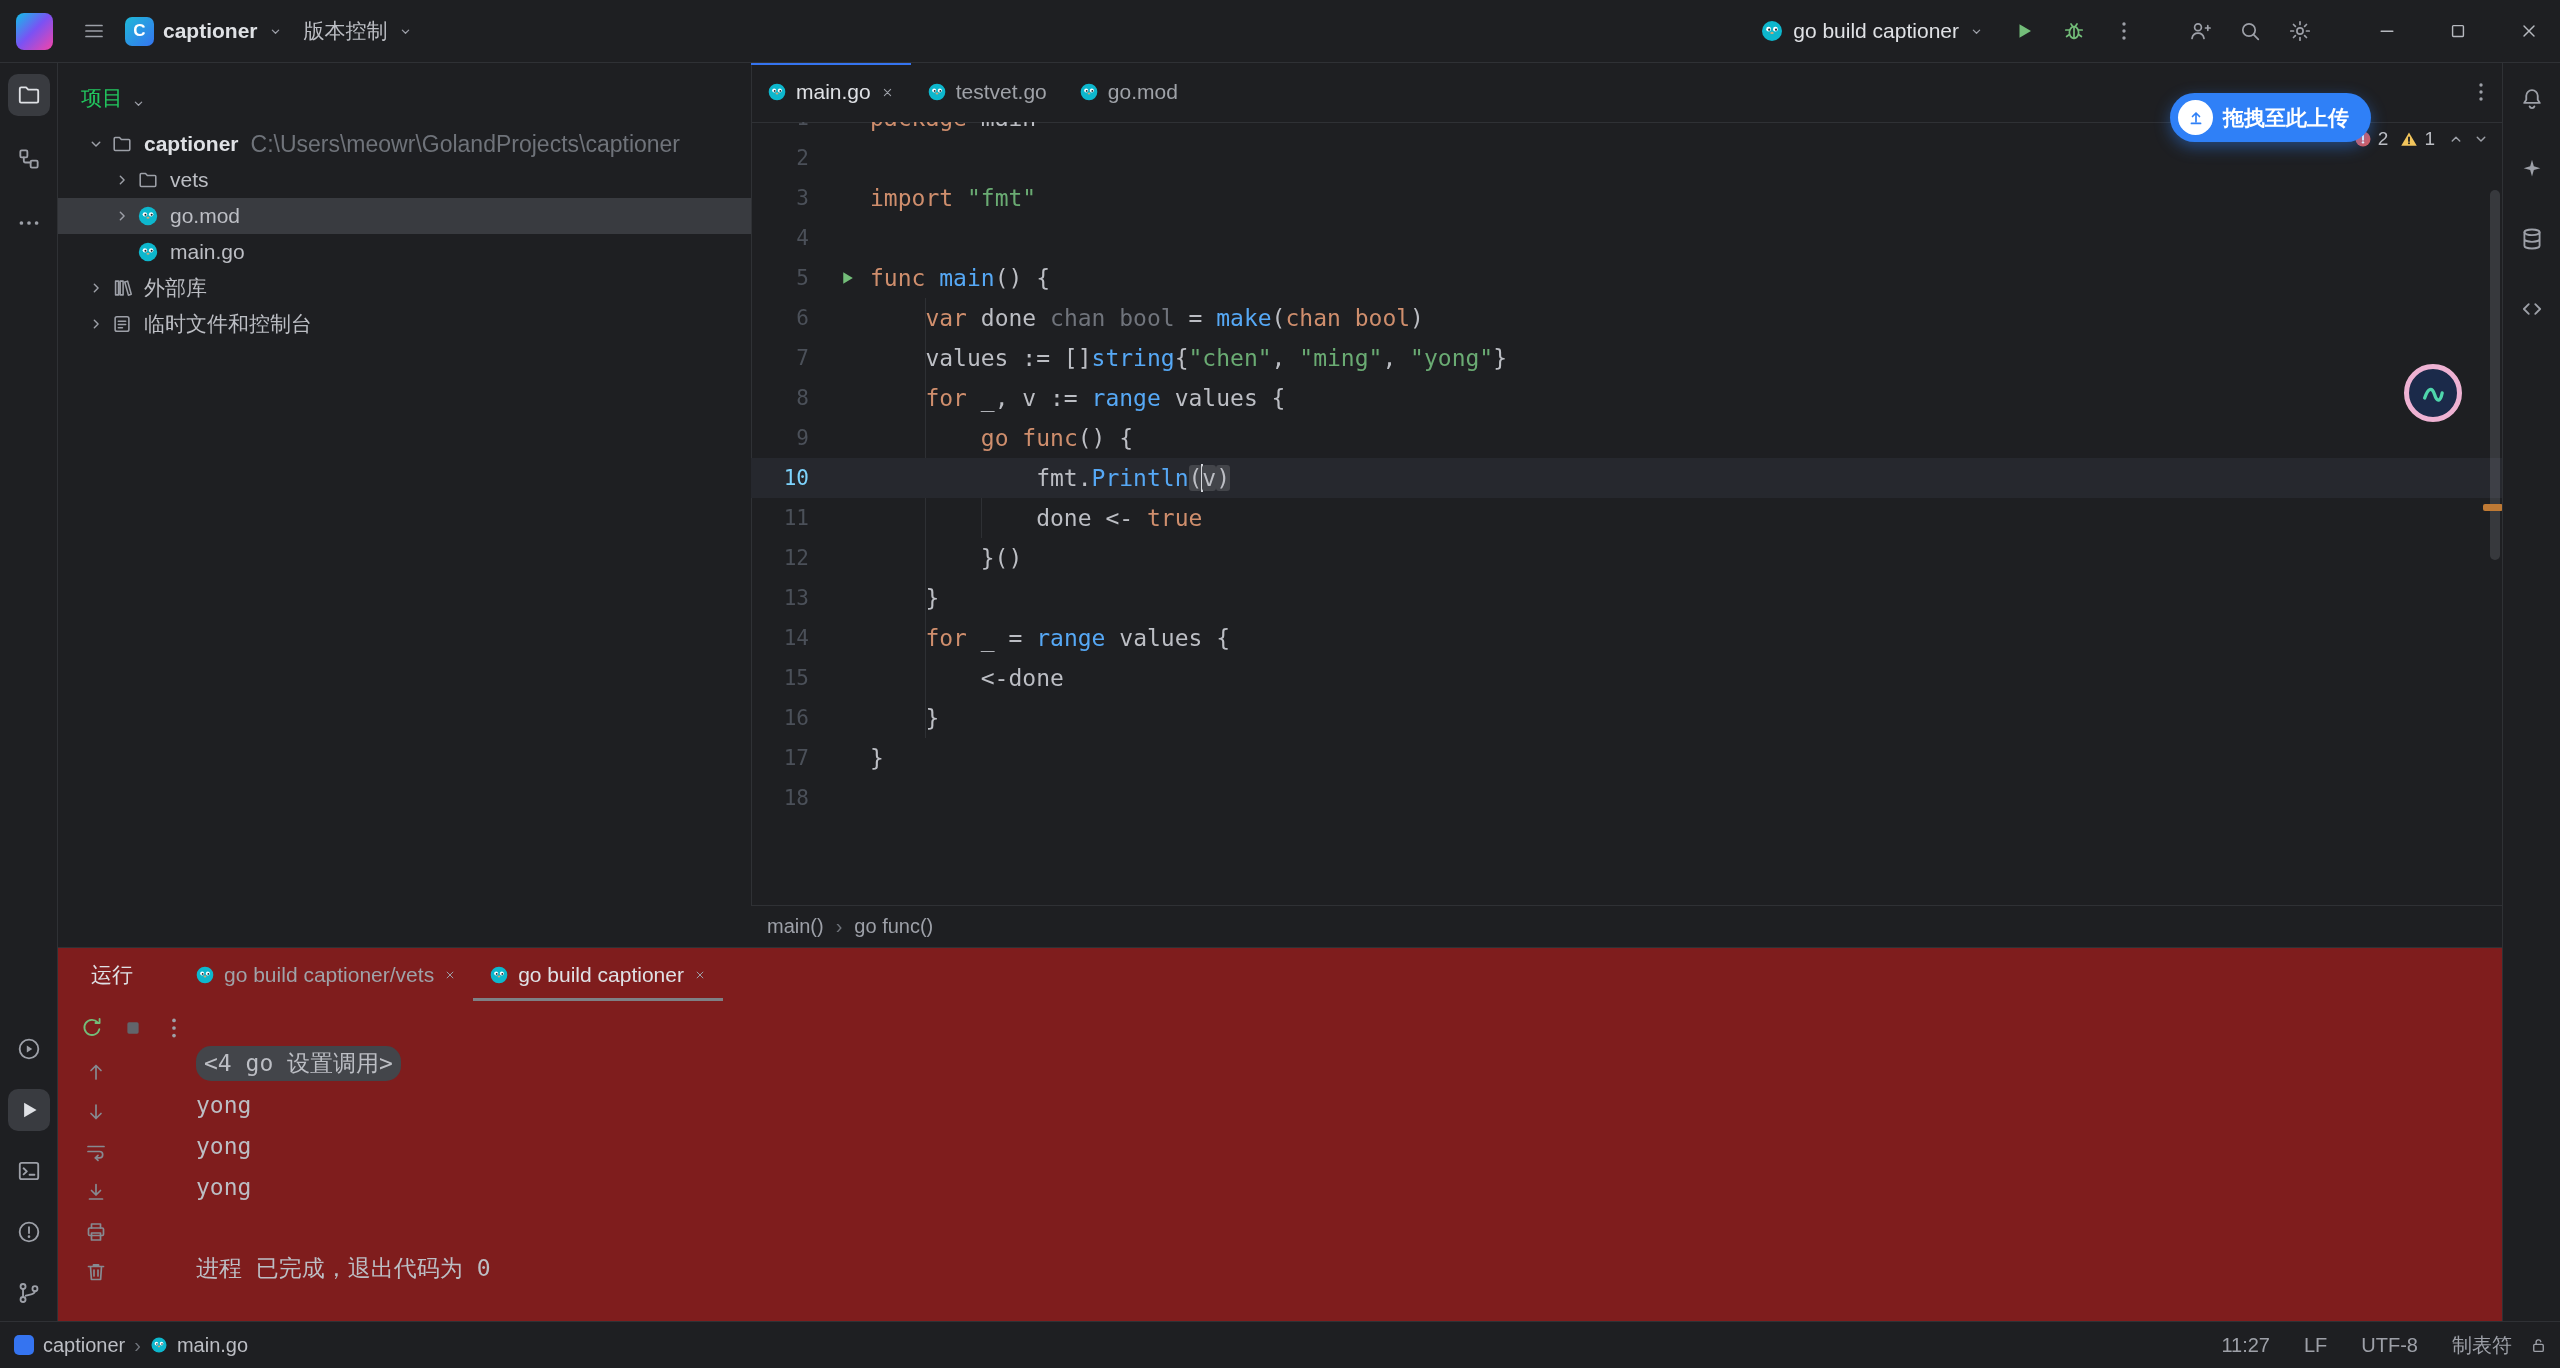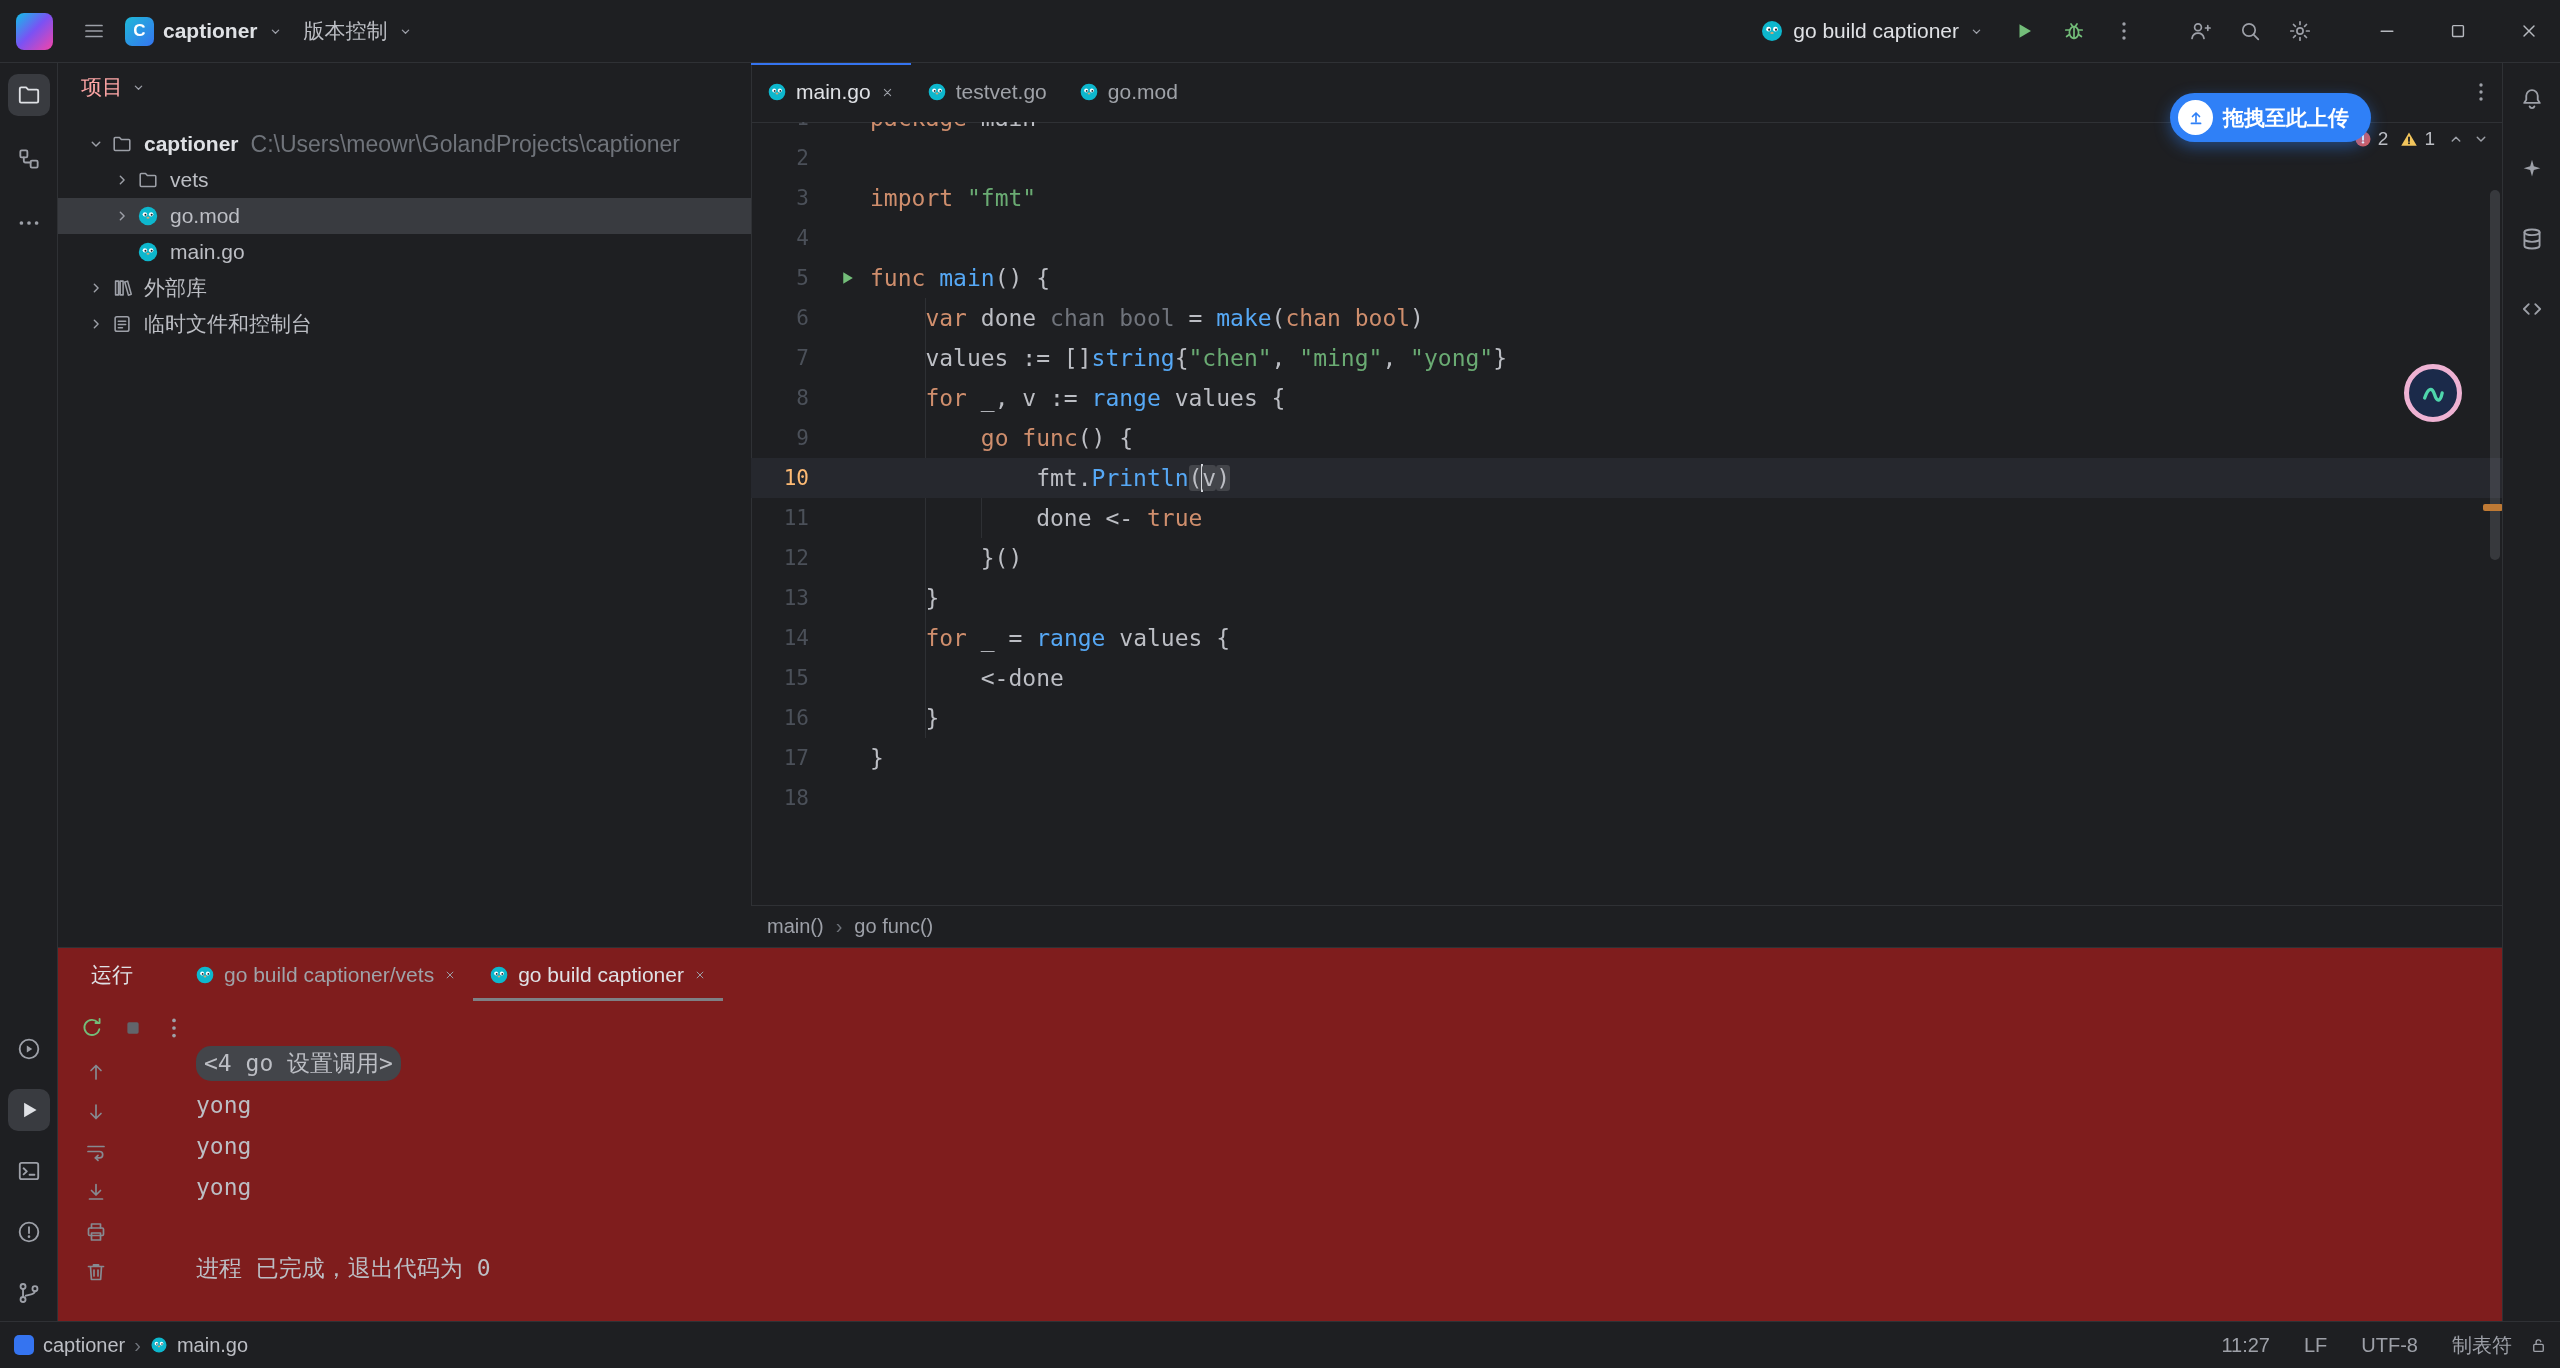--- a/index.html
+++ b/index.html
@@ -34,21 +34,21 @@
   .stripe-top,.stripe-bottom{display:flex;flex-direction:column;align-items:center;gap:22px;}
   .stripe-bottom{margin-top:auto;gap:19px;}
   .chip{width:42px;height:42px;border-radius:10px;display:flex;align-items:center;justify-content:center;color:#9da0a8;}
   .chip svg{width:26px;height:26px;}
   .chip.active{background:#393b40;color:#dfe1e5;}
   .stripe-right{position:absolute;right:0;top:62px;bottom:46px;width:57px;border-left:1px solid #2f3135;
                 display:flex;flex-direction:column;align-items:center;padding-top:16px;gap:28px;z-index:40;background:#1e1f22;}
 
   
   .project-panel{position:absolute;left:57px;top:62px;width:694px;bottom:421px;border-right:1px solid #2f3135;overflow:hidden;}
-  .panel-header{height:50px;display:flex;align-items:center;gap:7px;padding-left:24px;color:#fca5a5;}
+  .panel-header{height:50px;display:flex;align-items:flex-end;gap:7px;padding-left:24px;color:#22c55e;}
   .panel-header .chev svg{width:17px;height:17px;}
   .ptree{padding-top:14px;}
   .trow{height:36px;display:flex;align-items:center;white-space:nowrap;color:#bcbec4;}
   .trow.selected{background:#393b40;}
   .tchev{width:26px;height:26px;flex:none;}
   .tchev svg{width:20px;height:20px;}
   .ticon{width:26px;height:26px;flex:none;margin-right:9px;color:#9da0a8;}
   .ticon svg{width:22px;height:22px;}
   .tlabel.root{font-weight:700;color:#dfe1e5;}
   .tpath{color:#6f737a;font-size:23px;margin-left:12px;}
@@ -62,21 +62,21 @@
   .etab .tclose svg{width:15px;height:15px;}
   .tab-opts{margin-left:auto;align-self:center;}
 
   .code-wrap{position:absolute;left:0;right:0;top:60px;bottom:41px;overflow:hidden;
              font-family:"DejaVu Sans Mono","Liberation Mono",monospace;font-size:23px;}
   .code-inner{position:absolute;left:0;right:0;top:-24px;}
   .iguide{position:absolute;width:1px;background:#2e3034;z-index:0;}
   .cl{height:40px;display:flex;align-items:center;white-space:pre;position:relative;z-index:1;}
   .cl.cur{background:#26282e;}
   .ln{width:58px;flex:none;text-align:right;color:#4b5059;font-size:21px;}
-  .cl.cur .ln{color:#fdba74;}
+  .cl.cur .ln{color:#7dd3fc;}
   .mark{width:61px;flex:none;display:flex;align-items:center;padding-left:14px;box-sizing:border-box;}
   .mark svg{width:20px;height:20px;}
   .runmark{color:#73bd79;}
   .ct{flex:1;}
   .tk-k{color:#cf8e6d;}.tk-s{color:#6aab73;}.tk-f{color:#56a8f5;}.tk-d{color:#bcbec4;}.tk-g{color:#70747c;}
   .tk-m{background:#43454a;border-radius:3px;color:#bcbec4;}
   .caret{display:inline-block;width:2px;height:28px;background:#d6d8dd;vertical-align:-6px;margin:0 -1px;}
   .sthumb{position:absolute;right:3px;top:68px;width:10px;height:370px;background:rgba(173,177,186,.18);border-radius:5px;z-index:5;}
   .smark{position:absolute;right:0;top:382px;width:20px;height:7px;background:#bf7a35;border-radius:2px;z-index:6;}
   .sticker{position:absolute;left:1653px;top:242px;width:58px;height:58px;border-radius:50%;

